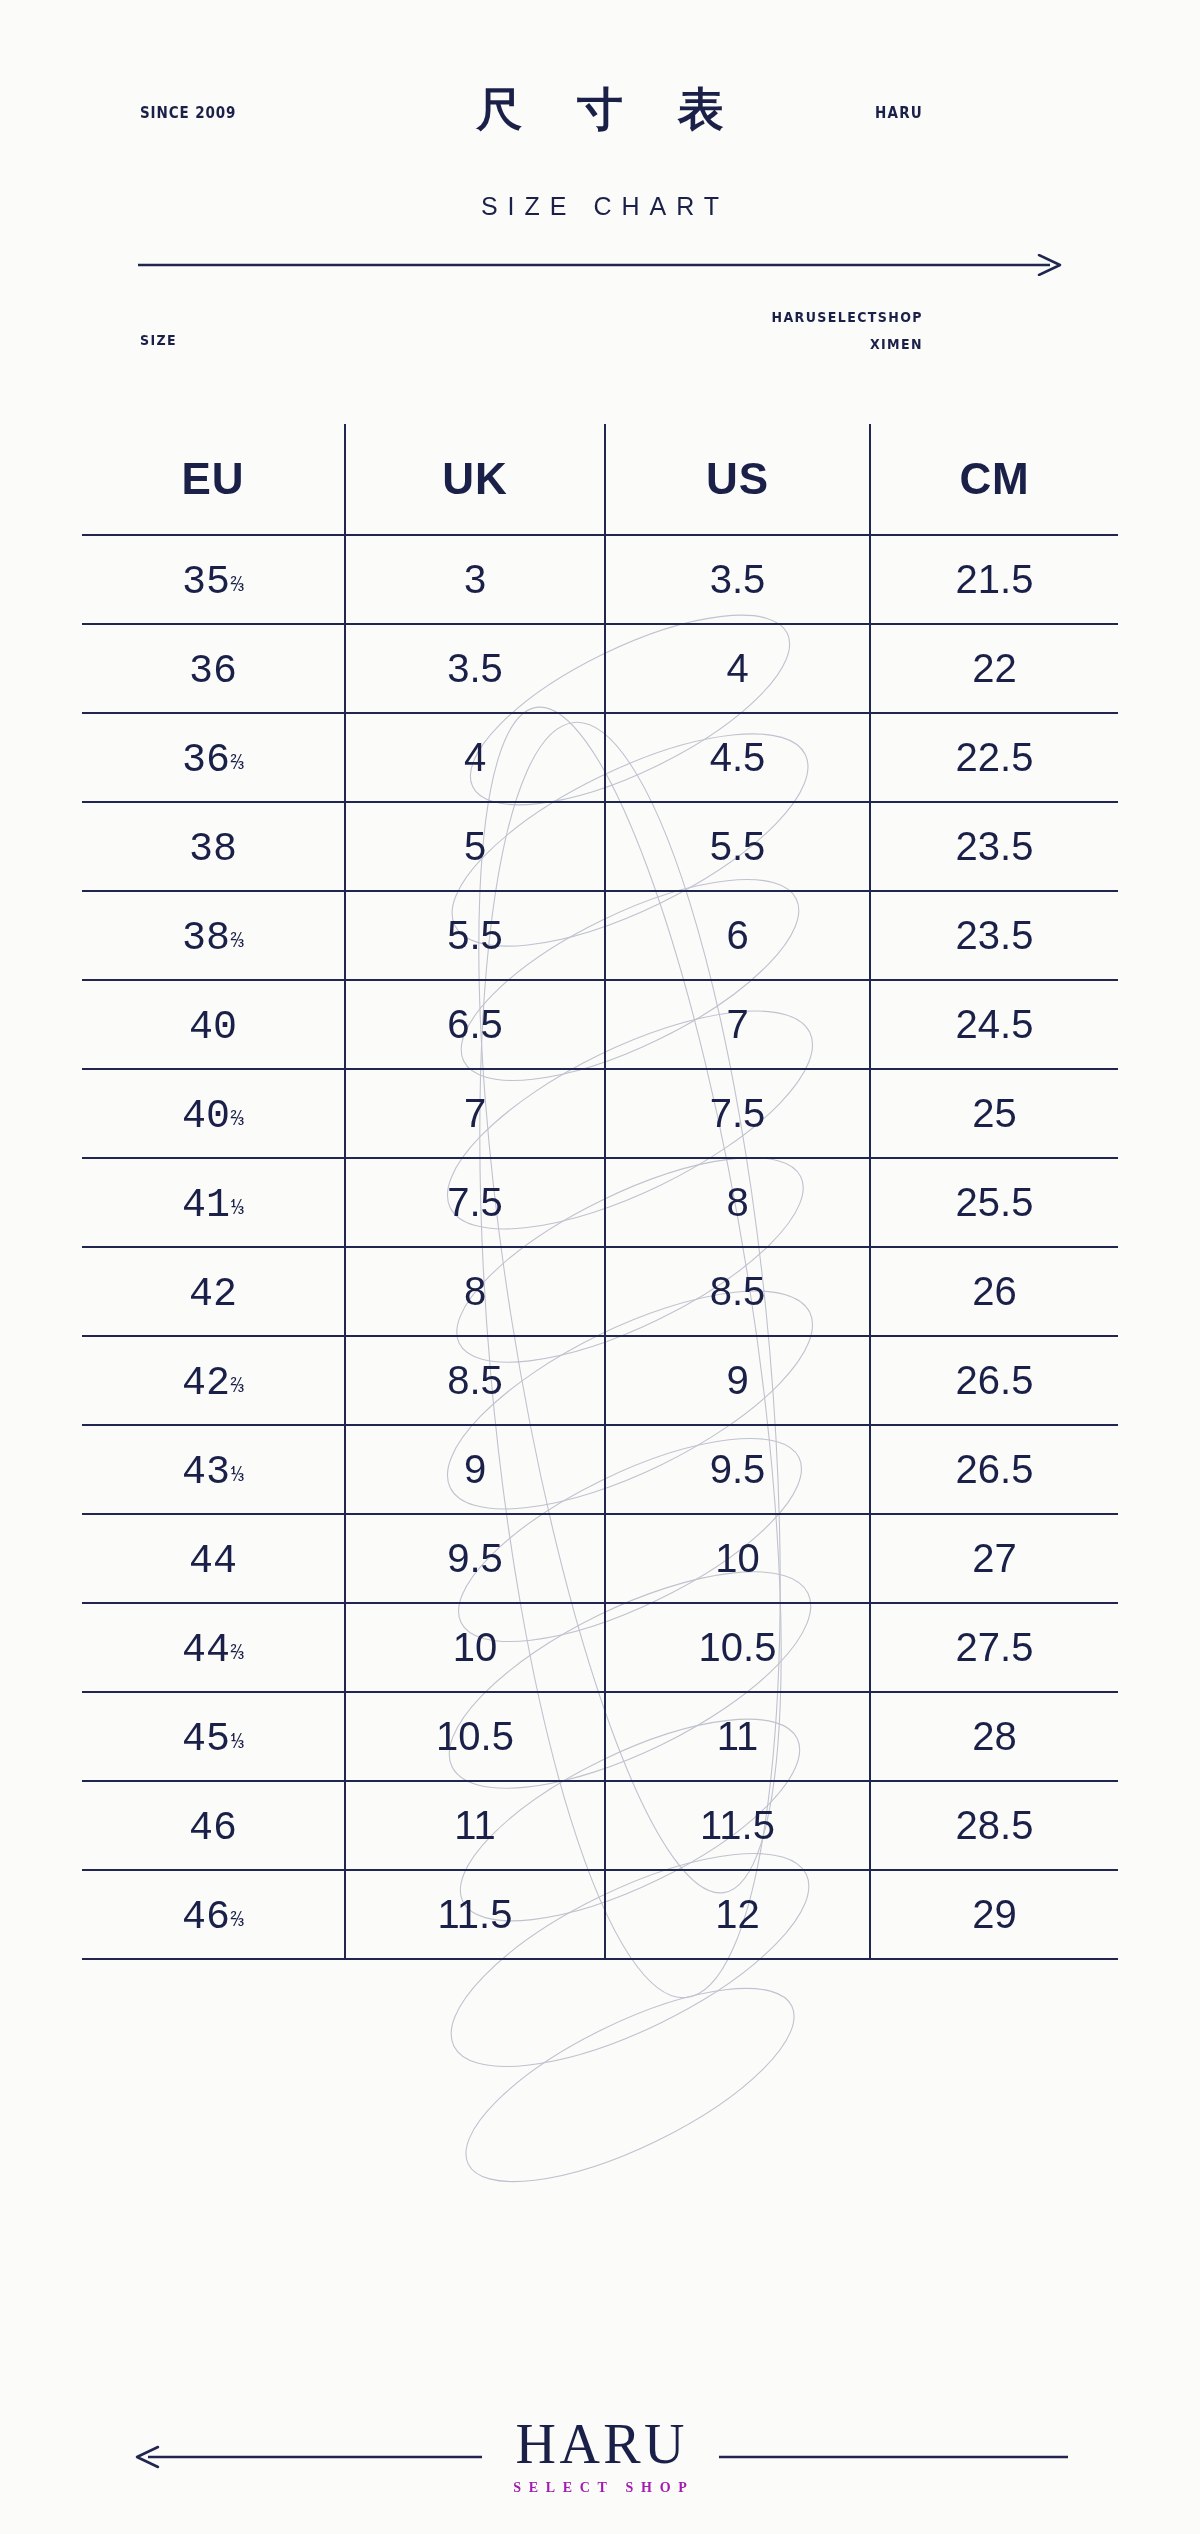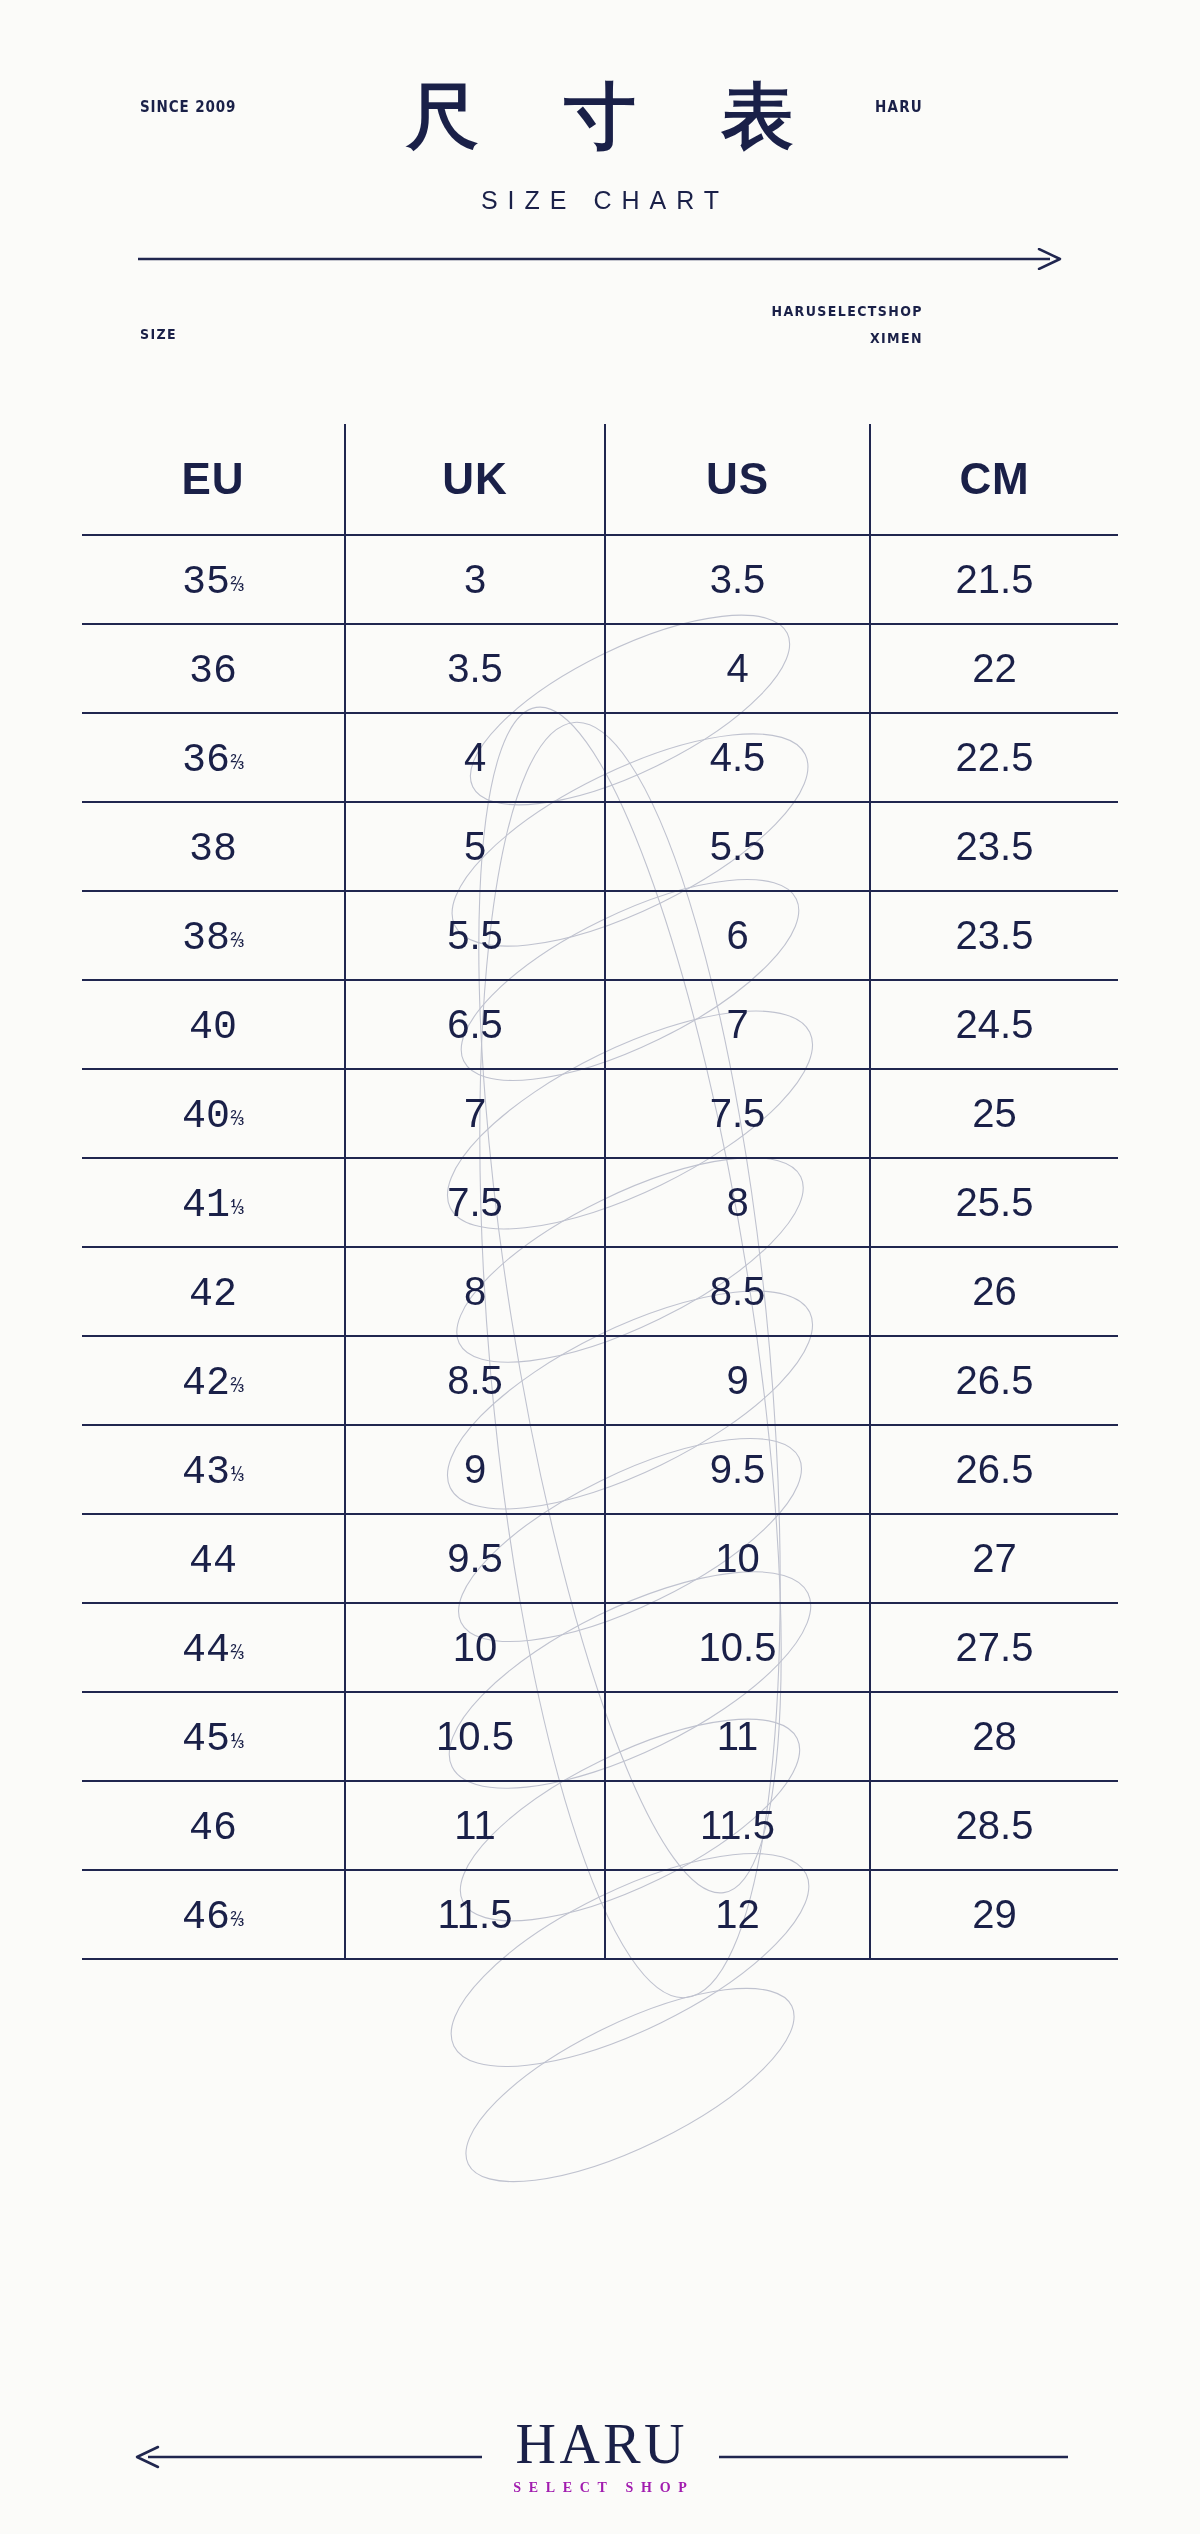--- a/index.html
+++ b/index.html
@@ -17,21 +17,21 @@
     height: 2534px;
     background: #fbfbf9;
     overflow: hidden;
     color: #1a2048;
   }
 
   
   .header {
     position: absolute;
     left: 0;
-    top: 2px;
+    top: 8px;
     width: 1061px;
     height: 380px;
   }
   .since {
     position: absolute;
     left: 140px;
     top: 96px;
     font-size: 15px;
     letter-spacing: 0.06em;
     font-weight: 600;
@@ -48,21 +48,21 @@
     color: #1a2048;
     text-align: right;
     font-family: "DejaVu Sans Condensed", "Liberation Sans Narrow", "Liberation Sans", sans-serif;
   }
   .title-cn {
     position: absolute;
     left: 0;
     top: 78px;
     width: 1200px;
     text-align: center;
-    font-size: 72px;
+    font-size: 46px;
     font-weight: 700;
     letter-spacing: 0.42em;
     text-indent: 0.42em;
     line-height: 1;
     color: #1a2048;
     font-family: "DejaVu Sans", sans-serif;
   }
   .title-en {
     position: absolute;
     left: 0;

